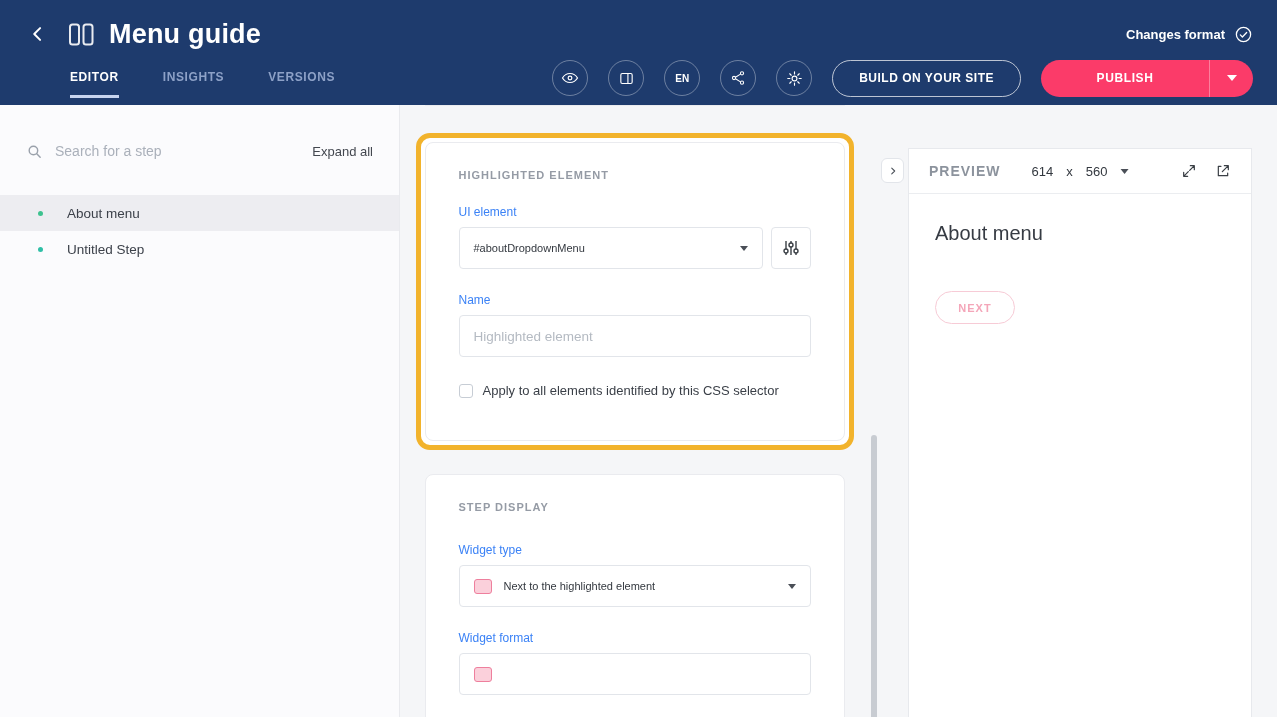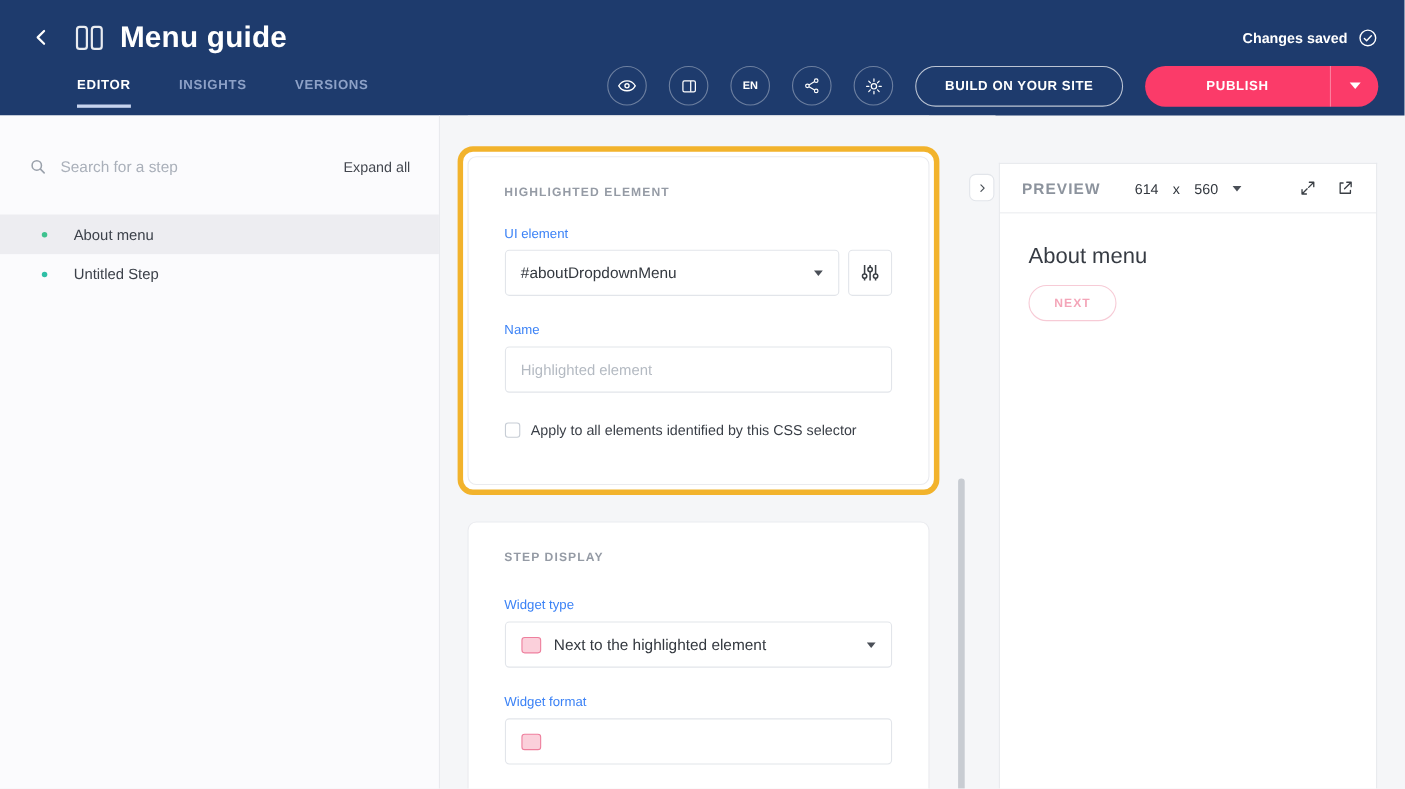--- a/index.html
+++ b/index.html
@@ -44,21 +44,21 @@
 
   
   .main { flex:1; position:relative; display:flex; flex-direction:column; align-items:center; overflow:hidden; background:#f5f6f8; padding-right:36px; }
   .card { width:420px; background:#fff; border:1px solid #eaebef; border-radius:8px; }
   .partial-card { width:420px; height:34px; background:#fff; border:1px solid #eaebef; border-top:none; border-radius:0 0 8px 8px; }
   .ring { margin-top:27px; border:5px solid #f2b32c; border-radius:14px; padding:4px; background:#fff; }
   .he-card { padding:26px 33px 42px; }
   .card-title { font-size:11px; font-weight:700; letter-spacing:1px; color:#959ba5; }
   .field-label { display:block; font-size:12px; color:#3b82f6; margin-top:24px; }
   .select-row { display:flex; margin-top:8px; }
-  .select { flex:1; height:42px; border:1px solid #e2e5ea; border-radius:4px; background:#fff; display:flex; align-items:center; padding:0 14px; font-size:14px; color:#33383f; cursor:pointer; }
+  .select { flex:1; height:42px; border:1px solid #e2e5ea; border-radius:4px; background:#fff; display:flex; align-items:center; padding:0 14px; font-size:11px; color:#33383f; cursor:pointer; }
   .select .caret { margin-left:auto; }
   .caret { width:0; height:0; border-left:4.5px solid transparent; border-right:4.5px solid transparent; border-top:5.5px solid #4a4f57; flex:0 0 auto; }
   .tune-btn { width:40px; height:42px; margin-left:8px; border:1px solid #e2e5ea; border-radius:4px; background:#fff; display:flex; align-items:center; justify-content:center; cursor:pointer; }
   .text-input { width:100%; height:42px; border:1px solid #e2e5ea; border-radius:4px; margin-top:8px; padding:0 14px; font-size:13.5px; color:#33383f; outline:none; font-family:inherit; }
   .text-input::placeholder { color:#b4bac2; }
   .checkbox-row { display:flex; align-items:center; margin-top:26px; cursor:pointer; }
   .checkbox { width:14px; height:14px; border:1.5px solid #c7cdd5; border-radius:3px; background:#fff; margin-right:10px; flex:0 0 auto; }
   .checkbox-label { font-size:13px; color:#3a3f47; }
   .sd-card { margin-top:24px; padding:26px 33px 40px; }
   .pink-icon { width:18px; height:15px; background:#fbd0db; border:1.5px solid #ee7f9d; border-radius:3px; flex:0 0 auto; margin-right:12px; }
@@ -69,21 +69,21 @@
   .right { width:372px; flex:0 0 auto; position:relative; }
   .collapse-btn { position:absolute; left:-24px; top:53px; width:23px; height:25px; background:#fff; border:1px solid #e2e5ea; border-radius:6px; display:flex; align-items:center; justify-content:center; cursor:pointer; padding:0; z-index:2; }
   .preview-panel { position:absolute; left:3px; top:43px; right:25px; bottom:0; background:#fff; border:1px solid #e7e9ed; border-bottom:none; display:flex; flex-direction:column; }
   .preview-header { height:45px; flex:0 0 auto; border-bottom:1px solid #ebedf0; display:flex; align-items:center; padding:0 20px; position:relative; }
   .preview-label { font-size:14px; font-weight:700; letter-spacing:1px; color:#8c939d; }
   .dims { position:absolute; left:50%; transform:translateX(-50%); display:flex; align-items:center; gap:13px; font-size:13px; color:#33383f; cursor:pointer; }
   .preview-icons { margin-left:auto; display:flex; align-items:center; gap:18px; }
   .icon-btn { background:none; border:none; cursor:pointer; display:flex; padding:0; }
   .preview-body { padding:28px 26px; }
   .preview-title { font-size:20px; color:#363b43; }
-  .next-btn { margin-top:14px; width:80px; height:33px; border-radius:17px; border:1.5px solid #f7cbd6; background:#fff; color:#f4a6b9; font-size:11px; font-weight:700; letter-spacing:1px; cursor:pointer; font-family:inherit; }
+  .next-btn { margin-top:46px; width:80px; height:33px; border-radius:17px; border:1.5px solid #f7cbd6; background:#fff; color:#f4a6b9; font-size:11px; font-weight:700; letter-spacing:1px; cursor:pointer; font-family:inherit; }
 </style>
 </head>
 <body>
 
 <div class="app">
 
   <header>
     <div class="hrow1">
       <button class="back-btn">
         <svg width="20" height="20" viewBox="0 0 24 24" fill="none" stroke="#fff" stroke-width="2.4" stroke-linecap="round" stroke-linejoin="round">
@@ -91,21 +91,21 @@
           </svg>
       </button>
       <span class="logo">
         <svg width="27" height="25" viewBox="0 0 27 25" fill="none" stroke="#fff" stroke-width="2">
             <rect x="2" y="2.5" width="9" height="20" rx="2.5"></rect>
             <rect x="15.5" y="2.5" width="9" height="20" rx="2.5"></rect>
           </svg>
       </span>
       <h1 class="guide-title">Menu guide</h1>
       <div class="changes">
-        <span>Changes saved</span>
+        <span>Changes format</span>
         <svg width="19" height="19" viewBox="0 0 24 24" fill="none" stroke="#fff" stroke-width="1.6" stroke-linecap="round" stroke-linejoin="round">
             <circle cx="12" cy="12" r="9"></circle>
             <path d="M8 12.5l2.6 2.6L16 9.4"></path>
           </svg>
       </div>
     </div>
     <div class="hrow2">
       <nav class="tabs">
         <div class="tab active">EDITOR</div>
         <div class="tab">INSIGHTS</div>

